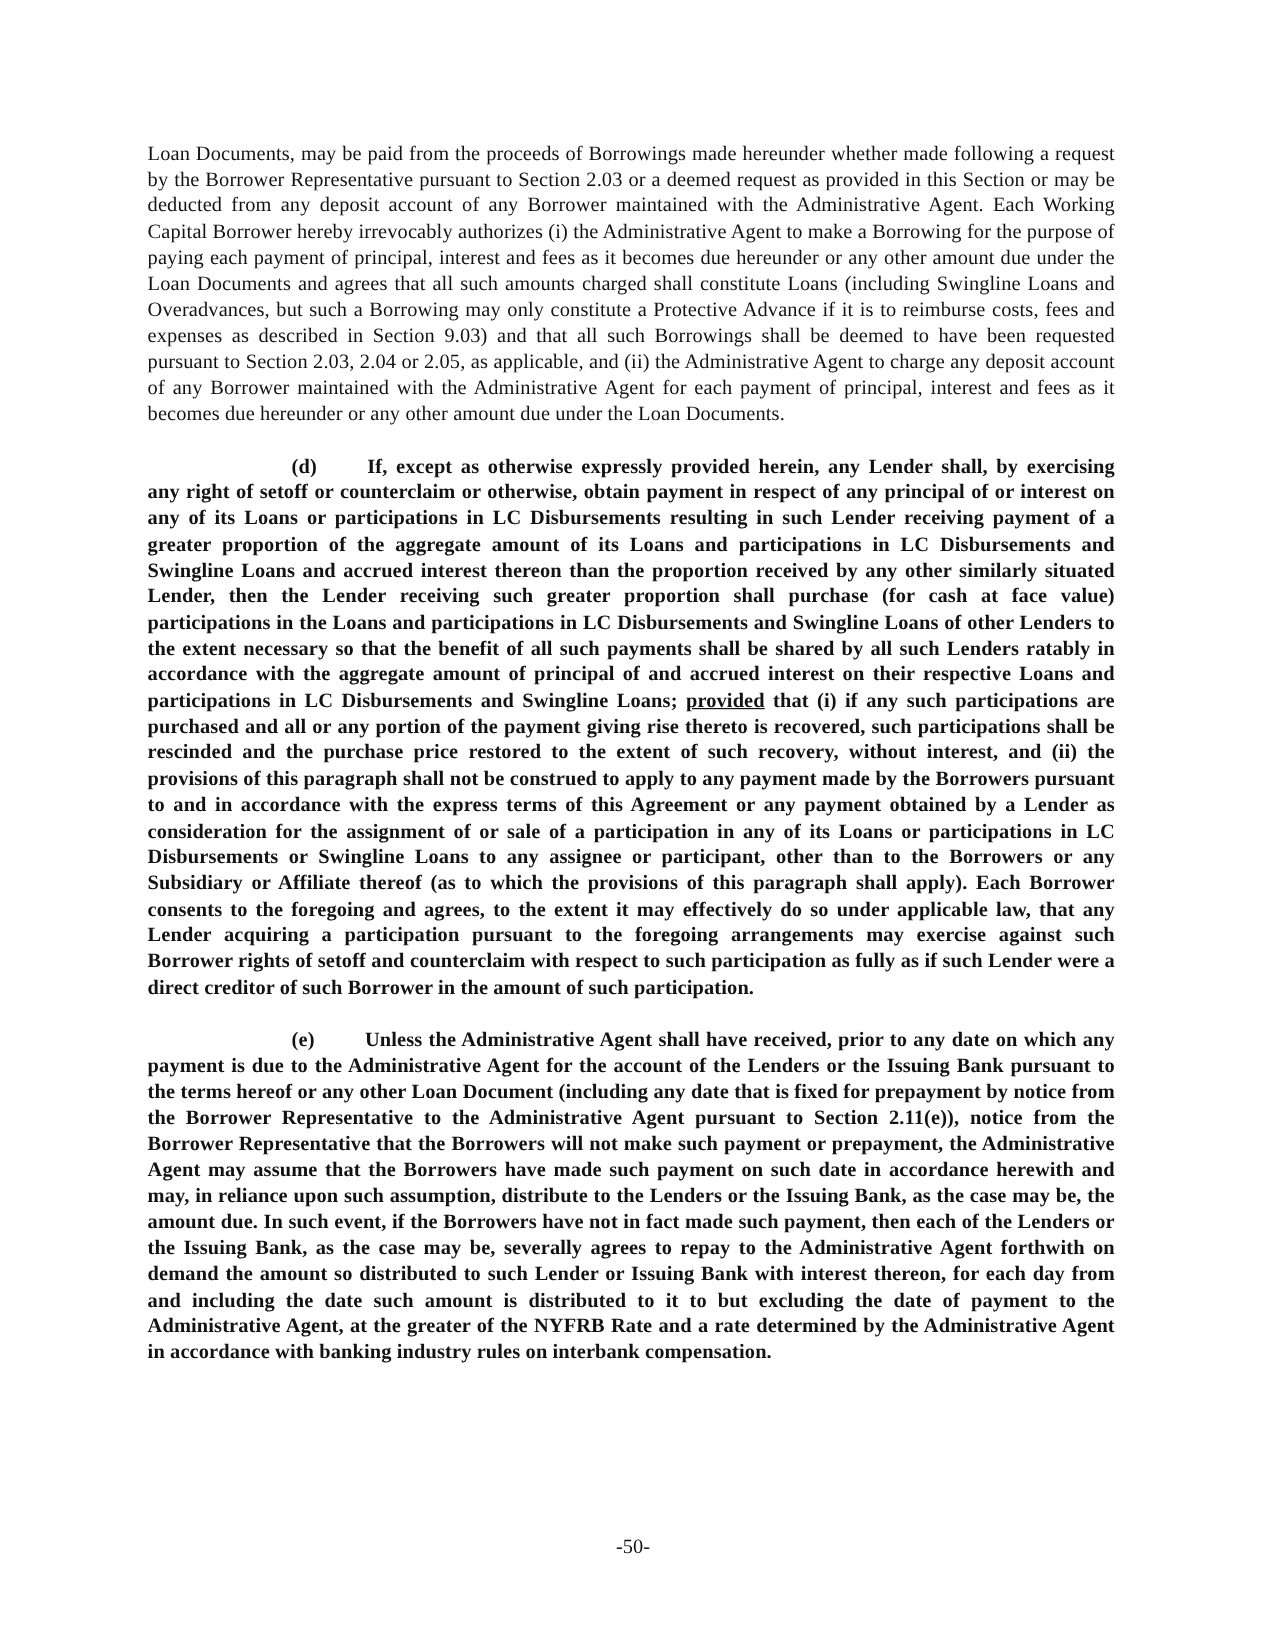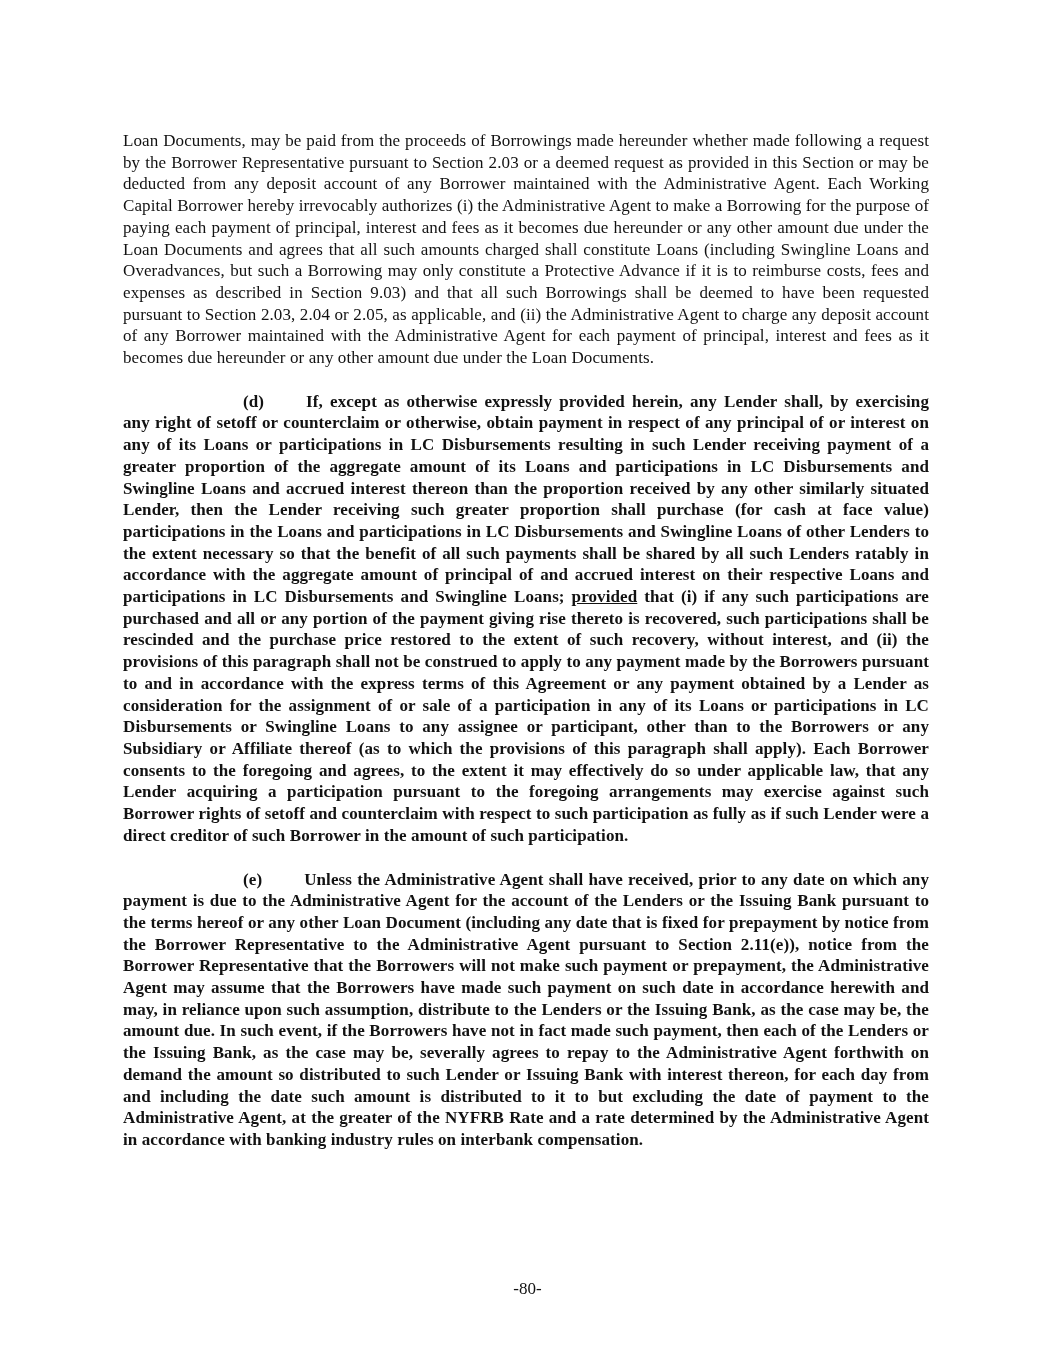--- a/index.html
+++ b/index.html
@@ -12,21 +12,21 @@
     width: 1055px;
     height: 1365px;
     background: #ffffff;
     font-family: "Liberation Serif", "DejaVu Serif", serif;
     color: #121212;
     overflow: hidden;
   }
   .body-text {
     position: absolute;
     left: 123px;
-    top: 130px;
+    top: 117px;
     width: 806px;
   }
   .para {
     margin: 0 0 22px 0;
     font-size: 17px;
     line-height: 21.7px;
     text-align: justify;
     letter-spacing: 0.1px;
   }
   .indented {
@@ -61,15 +61,15 @@
 
     <p class="para">Loan Documents, may be paid from the proceeds of Borrowings made hereunder whether made following a request by the Borrower Representative pursuant to Section 2.03 or a deemed request as provided in this Section or may be deducted from any deposit account of any Borrower maintained with the Administrative Agent.  Each Working Capital Borrower hereby irrevocably authorizes (i) the Administrative Agent to make a Borrowing for the purpose of paying each payment of principal, interest and fees as it becomes due hereunder or any other amount due under the Loan Documents and agrees that all such amounts charged shall constitute Loans (including Swingline Loans and Overadvances, but such a Borrowing may only constitute a Protective Advance if it is to reimburse costs, fees and expenses as described in Section 9.03) and that all such Borrowings shall be deemed to have been requested pursuant to Section 2.03, 2.04 or 2.05, as applicable, and (ii) the Administrative Agent to charge any deposit account of any Borrower maintained with the Administrative Agent for each payment of principal, interest and fees as it becomes due hereunder or any other amount due under the Loan Documents.</p>
 
     <p class="para indented"><span class="plabel">(d)</span><span class="tab"></span><span>If, except as otherwise expressly provided herein, any Lender shall, by exercising any right of setoff or counterclaim or otherwise, obtain payment in respect of any principal of or interest on any of its Loans or participations in LC Disbursements resulting in such Lender receiving payment of a greater proportion of the aggregate amount of its Loans and participations in LC Disbursements and Swingline Loans and accrued interest thereon than the proportion received by any other similarly situated Lender, then the Lender receiving such greater proportion shall purchase (for cash at face value) participations in the Loans and participations in LC Disbursements and Swingline Loans of other Lenders to the extent necessary so that the benefit of all such payments shall be shared by all such Lenders ratably in accordance with the aggregate amount of principal of and accrued interest on their respective Loans and participations in LC Disbursements and Swingline Loans; </span><span class="u">provided</span><span> that (i) if any such participations are purchased and all or any portion of the payment giving rise thereto is recovered,  such participations shall be rescinded and the purchase price restored to the extent of such recovery, without interest, and (ii) the provisions of this paragraph shall not be construed to apply to any payment made by the Borrowers pursuant to and in accordance with the express terms of this Agreement or any payment obtained by a Lender as consideration for the assignment of or sale of a participation in any of its Loans or participations in LC Disbursements or Swingline Loans to any assignee or participant, other than to the Borrowers or any Subsidiary or Affiliate thereof (as to which the provisions of this paragraph shall apply).  Each Borrower consents to the foregoing and agrees, to the extent it may effectively do so under applicable law, that any Lender acquiring a participation pursuant to the foregoing arrangements may exercise against such Borrower rights of setoff and counterclaim with respect to such participation as fully as if such Lender were a direct creditor of such Borrower in the amount of such participation.</span></p>
 
     <p class="para indented"><span class="plabel">(e)</span><span class="tab"></span><span>Unless the Administrative Agent shall have received, prior to any date on which any payment is due to the Administrative Agent for the account of the Lenders or the Issuing Bank pursuant to the terms hereof or any other Loan Document (including any date that is fixed for prepayment by notice from the Borrower Representative to the Administrative Agent pursuant to Section 2.11(e)), notice from the Borrower Representative that the Borrowers will not make such payment or prepayment, the Administrative Agent may assume that the Borrowers have made such payment on such date in accordance herewith and may, in reliance upon such assumption, distribute to the Lenders or the Issuing Bank, as the case may be, the amount due.  In such event, if the Borrowers have not in fact made such payment, then each of the Lenders or the Issuing Bank, as the case may be, severally agrees to repay to the Administrative Agent forthwith on demand the amount so distributed to such Lender or Issuing Bank with interest thereon, for each day from and including the date such amount is distributed to it to but excluding the date of payment to the Administrative Agent, at the greater of the NYFRB Rate and a rate determined by the Administrative Agent in accordance with banking industry rules on interbank compensation.</span></p>
 
   </main>
 
   <footer class="page-footer">
-    <span>-80-</span>
+    <span>-50-</span>
   </footer>
 </div>
 
 </body></html>

